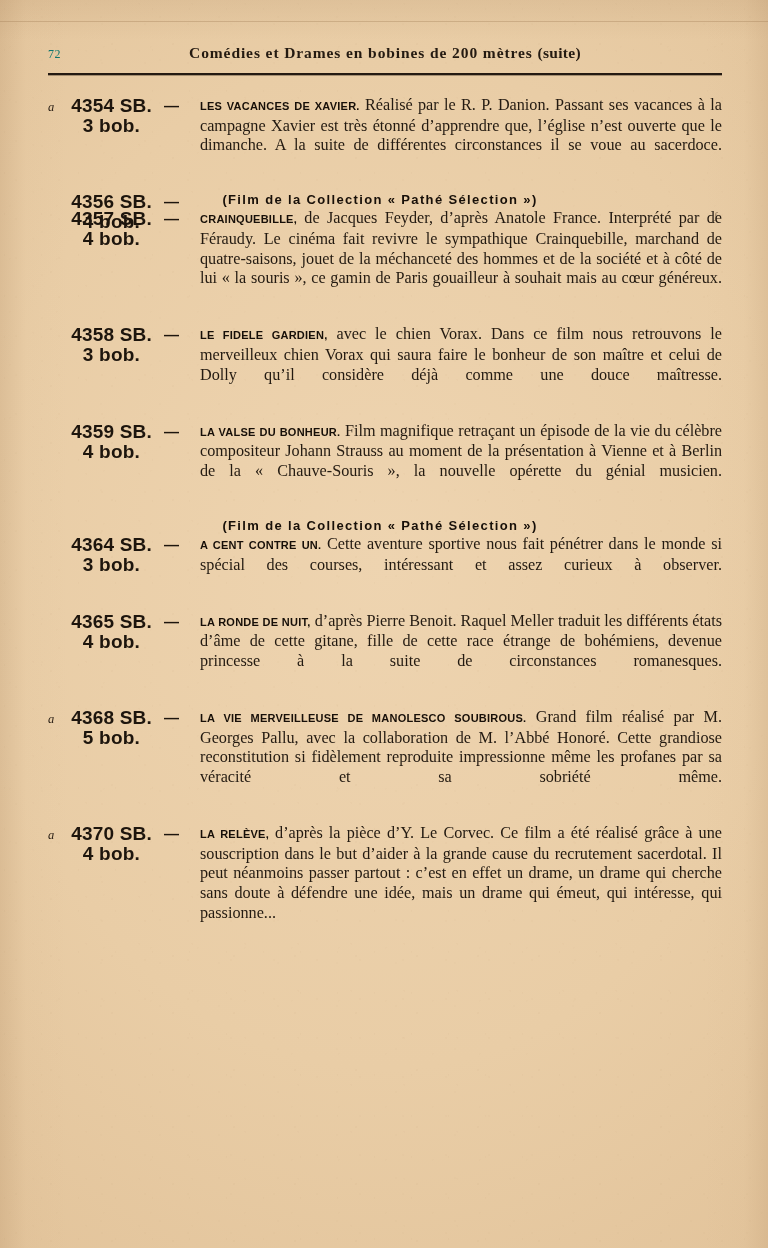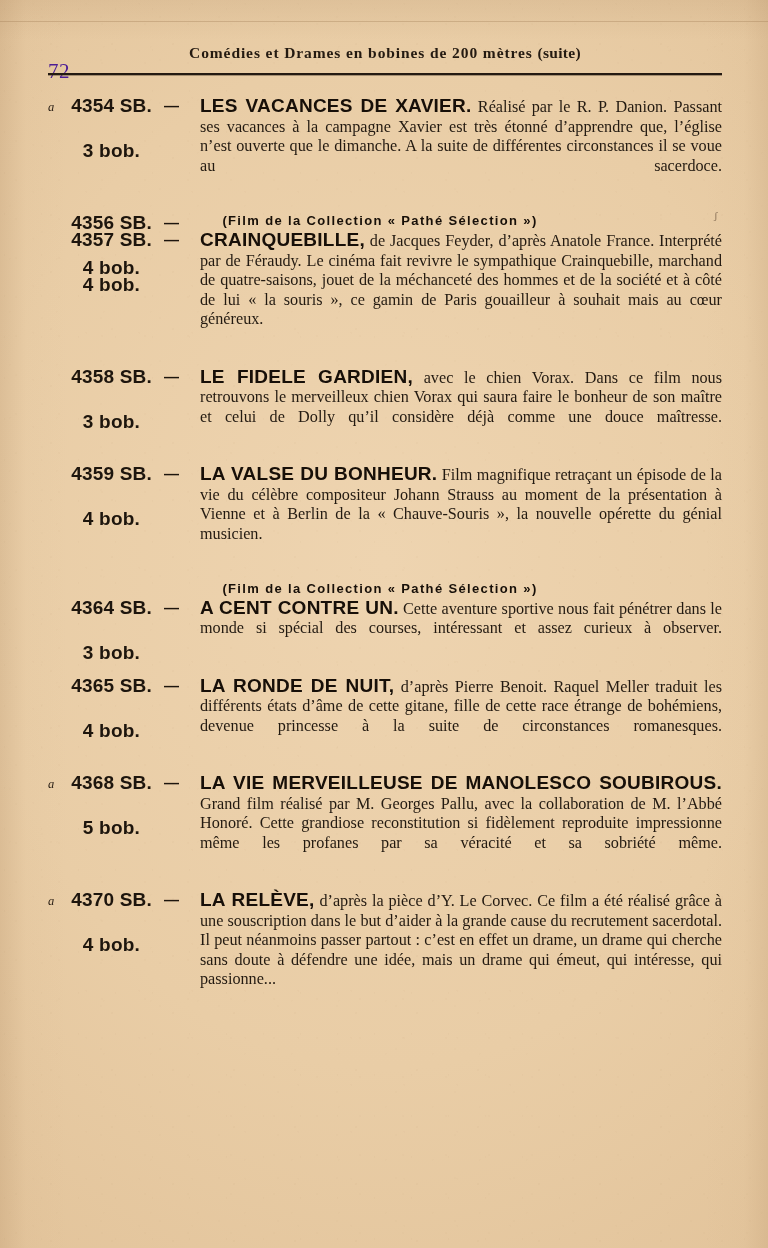--- a/index.html
+++ b/index.html
@@ -65,23 +65,23 @@
   .masthead {
     position: absolute;
     left: 48px;
     top: 43px;
     width: 674px;
     height: 24px;
   }
   .folio {
     position: absolute;
     left: 0;
-    top: 16px;
-    font-size: 21px;
-    color: #4c1d95;
+    top: 4px;
+    font-size: 12px;
+    color: #0f766e;
     letter-spacing: 0.5px;
   }
   .running-title {
     position: absolute;
     left: 0;
     right: 0;
     top: 1px;
     text-align: center;
     font-size: 15.5px;
     color: #241a11;
@@ -144,21 +144,20 @@
   .refcol .ref {
     display: block;
     white-space: nowrap;
     line-height: 20px;
   }
   .refcol .reels {
     display: block;
     white-space: nowrap;
     line-height: 19px;
     padding-right: 12px;
-    margin-top: 25px;
   }
   .dash {
     position: absolute;
     left: 116px;
     top: 0;
     width: 34px;
     line-height: 20px;
     font-family: "Liberation Sans", sans-serif;
     font-weight: 700;
     font-size: 15px;
@@ -174,21 +173,21 @@
     hyphens: manual;
   }
   .body:after {
     content: "";
     display: inline-block;
     width: 100%;
   }
   .title {
     font-family: "Liberation Sans", sans-serif;
     font-weight: 700;
-    font-size: 19px;
+    font-size: 11px;
     letter-spacing: 0.25px;
     color: #170f08;
     margin-top: 20px;
   }
   .collection-note {
     margin-left: 72px;
     margin-top: 5px;
     margin-bottom: 2px;
     font-family: "Liberation Sans", sans-serif;
     font-weight: 700;

